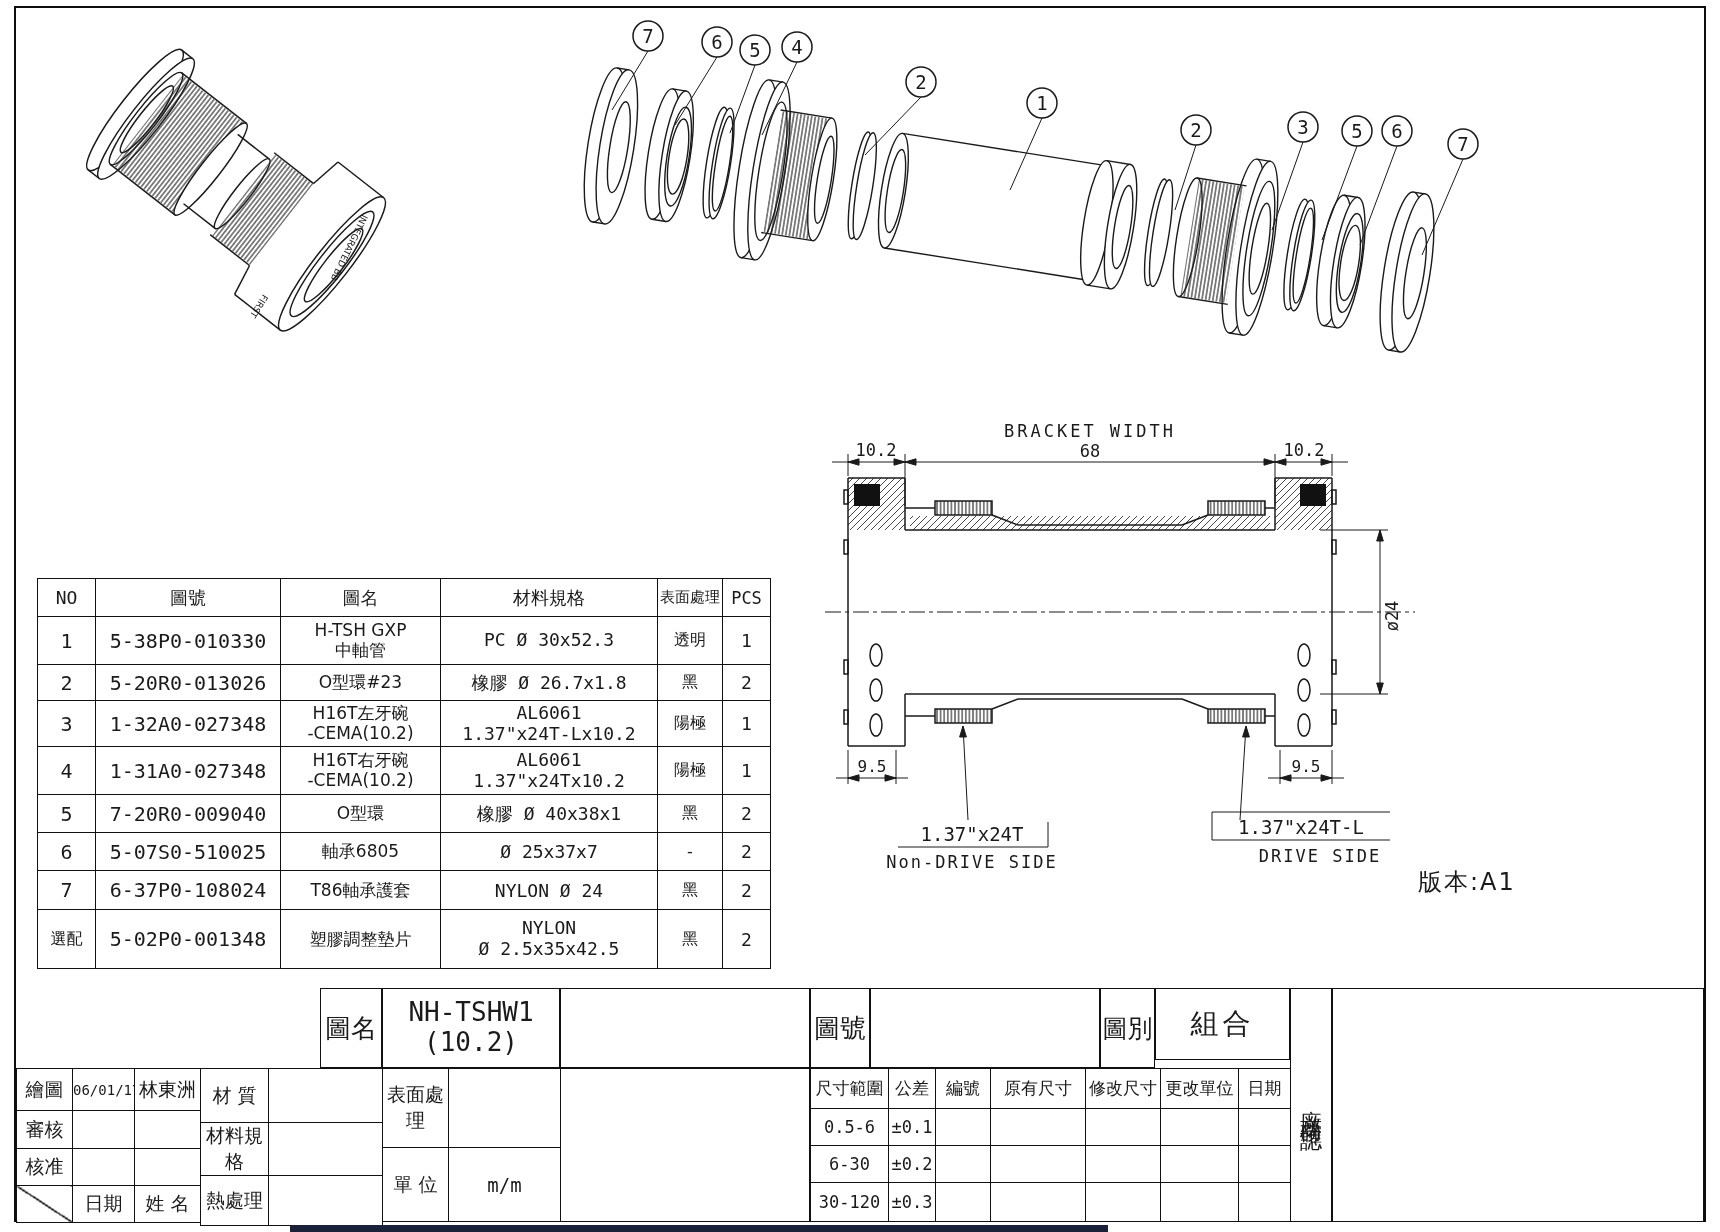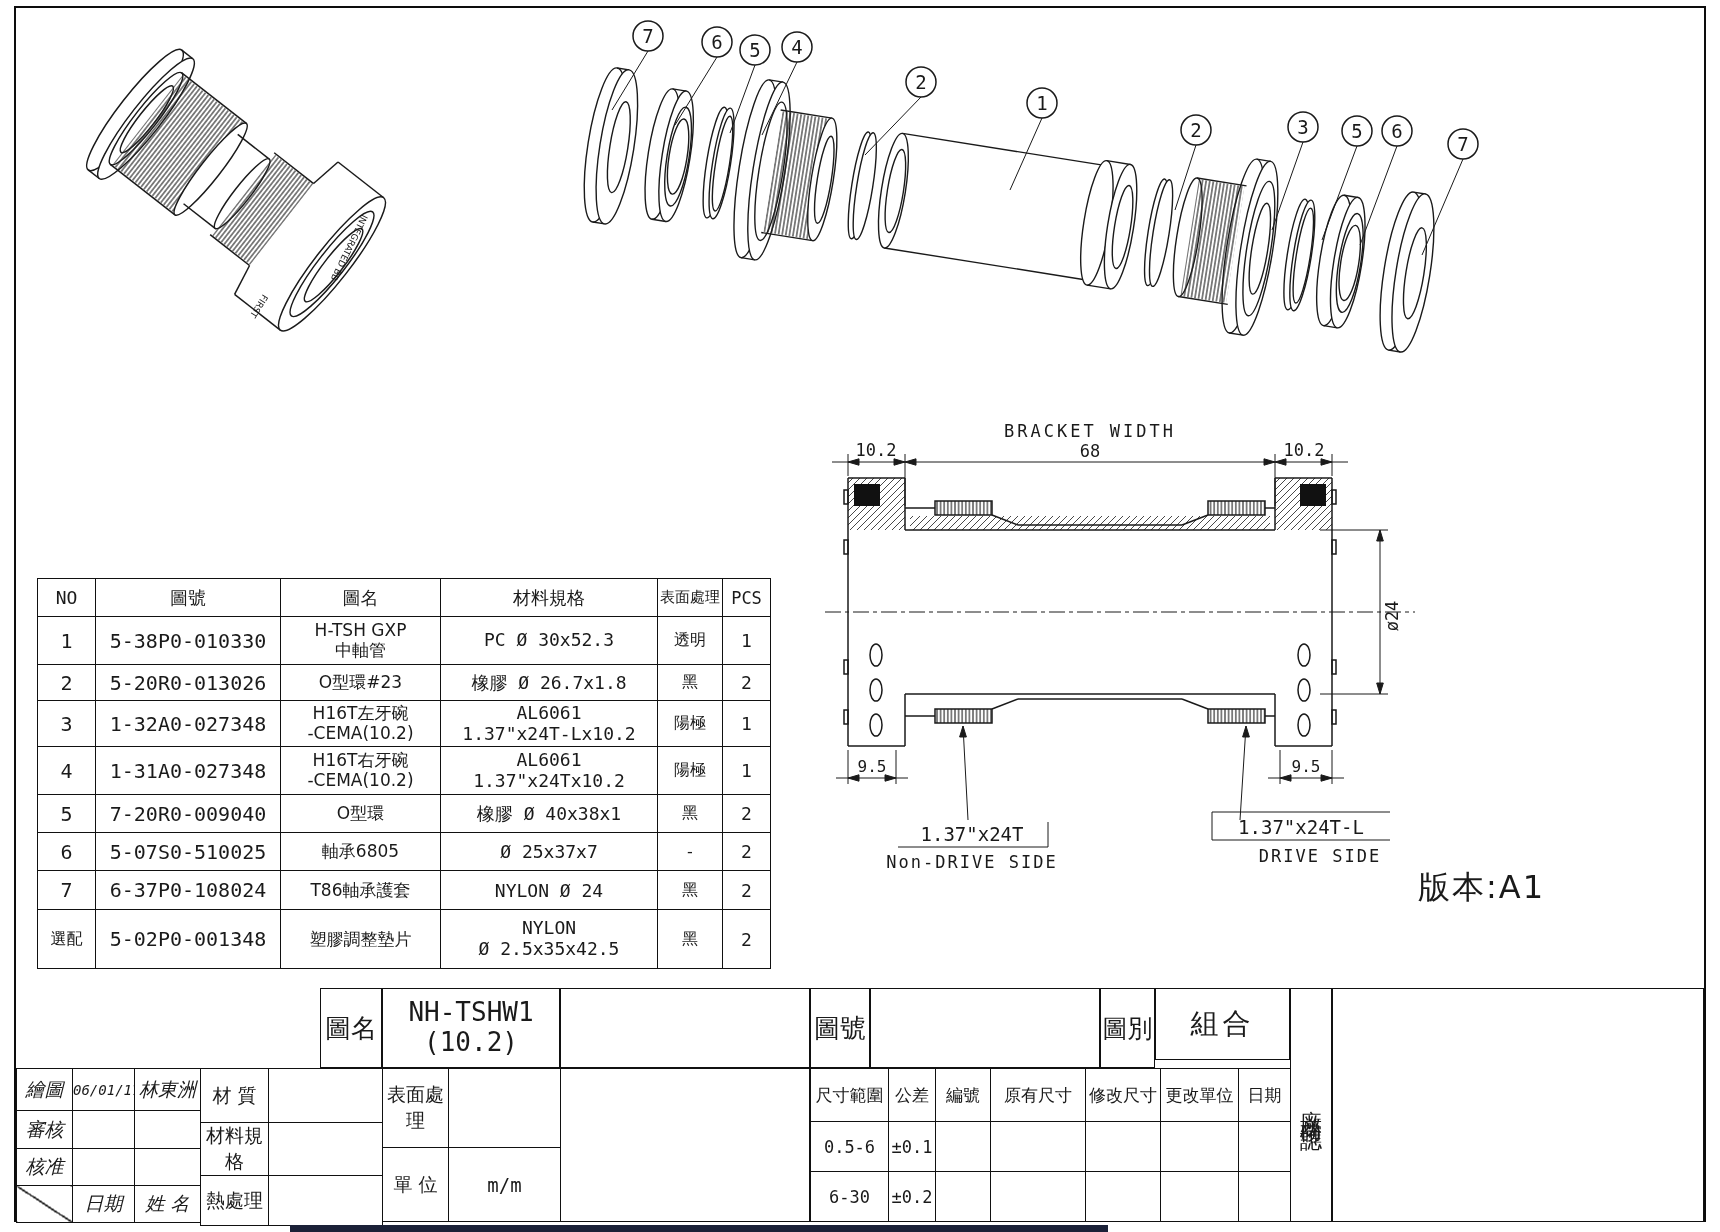--- a/index.html
+++ b/index.html
@@ -312,21 +312,21 @@
       <text x="578" y="196" transform="rotate(-90 578 196)">ø24</text>
       <text x="52" y="352" font-size="16">9.5</text>
       <text x="486" y="352" font-size="16">9.5</text>
       <text x="152" y="421" font-size="19">1.37"x24T</text>
       <text x="152" y="448" letter-spacing="2">Non-DRIVE SIDE</text>
       <text x="481" y="414" font-size="19">1.37"x24T-L</text>
       <text x="500" y="442" letter-spacing="2">DRIVE SIDE</text>
     </g>
   </svg>
 
-  <div class="abs cjk" style="left:1418px;top:866px;font-size:32px;letter-spacing:2px;">版本:A1</div>
+  <div class="abs cjk" style="left:1418px;top:866px;font-size:24px;letter-spacing:2px;">版本:A1</div>
 
   <table class="grid abs" style="left:37px;top:578px;width:733px;">
     <colgroup>
         <col style="width:58px">
         <col style="width:185px">
         <col style="width:160px">
         <col style="width:217px">
         <col style="width:65px">
         <col style="width:48px">
       </colgroup>
@@ -433,21 +433,21 @@
     <div>(10.2)</div>
   </div>
   <div class="cell" style="left:560px;top:988px;width:250px;height:80px;"></div>
   <div class="cell cjk" style="left:810px;top:988px;width:60px;height:80px;font-size:26px;">圖號</div>
   <div class="cell mono" style="left:870px;top:988px;width:230px;height:80px;font-size:24px;"></div>
   <div class="cell cjk" style="left:1100px;top:988px;width:55px;height:80px;font-size:25px;">圖別</div>
   <div class="cell cjk" style="left:1155px;top:988px;width:135px;height:72px;font-size:28px;letter-spacing:4px;">組合</div>
   <div class="cell cjk vendor-vert" style="left:1290px;top:988px;width:42px;height:234px;">廠商確認</div>
   <div class="cell" style="left:1332px;top:988px;width:372px;height:234px;"></div>
 
-  <table class="grid abs cjk" style="left:16px;top:1068px;width:184px;height:154px;font-size:19px;font-style:italic;">
+  <table class="grid abs cjk" style="left:16px;top:1068px;width:184px;height:154px;font-size:19px;">
     <colgroup>
         <col style="width:56px">
         <col style="width:62px">
         <col style="width:66px">
       </colgroup>
     <tbody>
         <tr style="height:42px">
       <td>繪圖</td>
       <td class="mono" style="font-size:14px">06/01/17'</td>
       <td>林東洲</td>
@@ -541,18 +541,27 @@
     </tr>
     <tr style="height:30px">
       <td class="mono">6-30</td>
       <td class="mono">±0.2</td>
       <td></td>
           <td></td>
       <td></td>
           <td></td>
       <td></td>
     </tr>
+    <tr style="height:31px">
+      <td class="mono">30-120</td>
+      <td class="mono">±0.3</td>
+      <td></td>
+          <td></td>
+      <td></td>
+          <td></td>
+      <td></td>
+    </tr>
   </tbody>
     </table>
 
   <div class="abs bottombar" style="left:290px;top:1225px;width:818px;height:7px;"></div>
 
 </div>
 
 </body></html>

